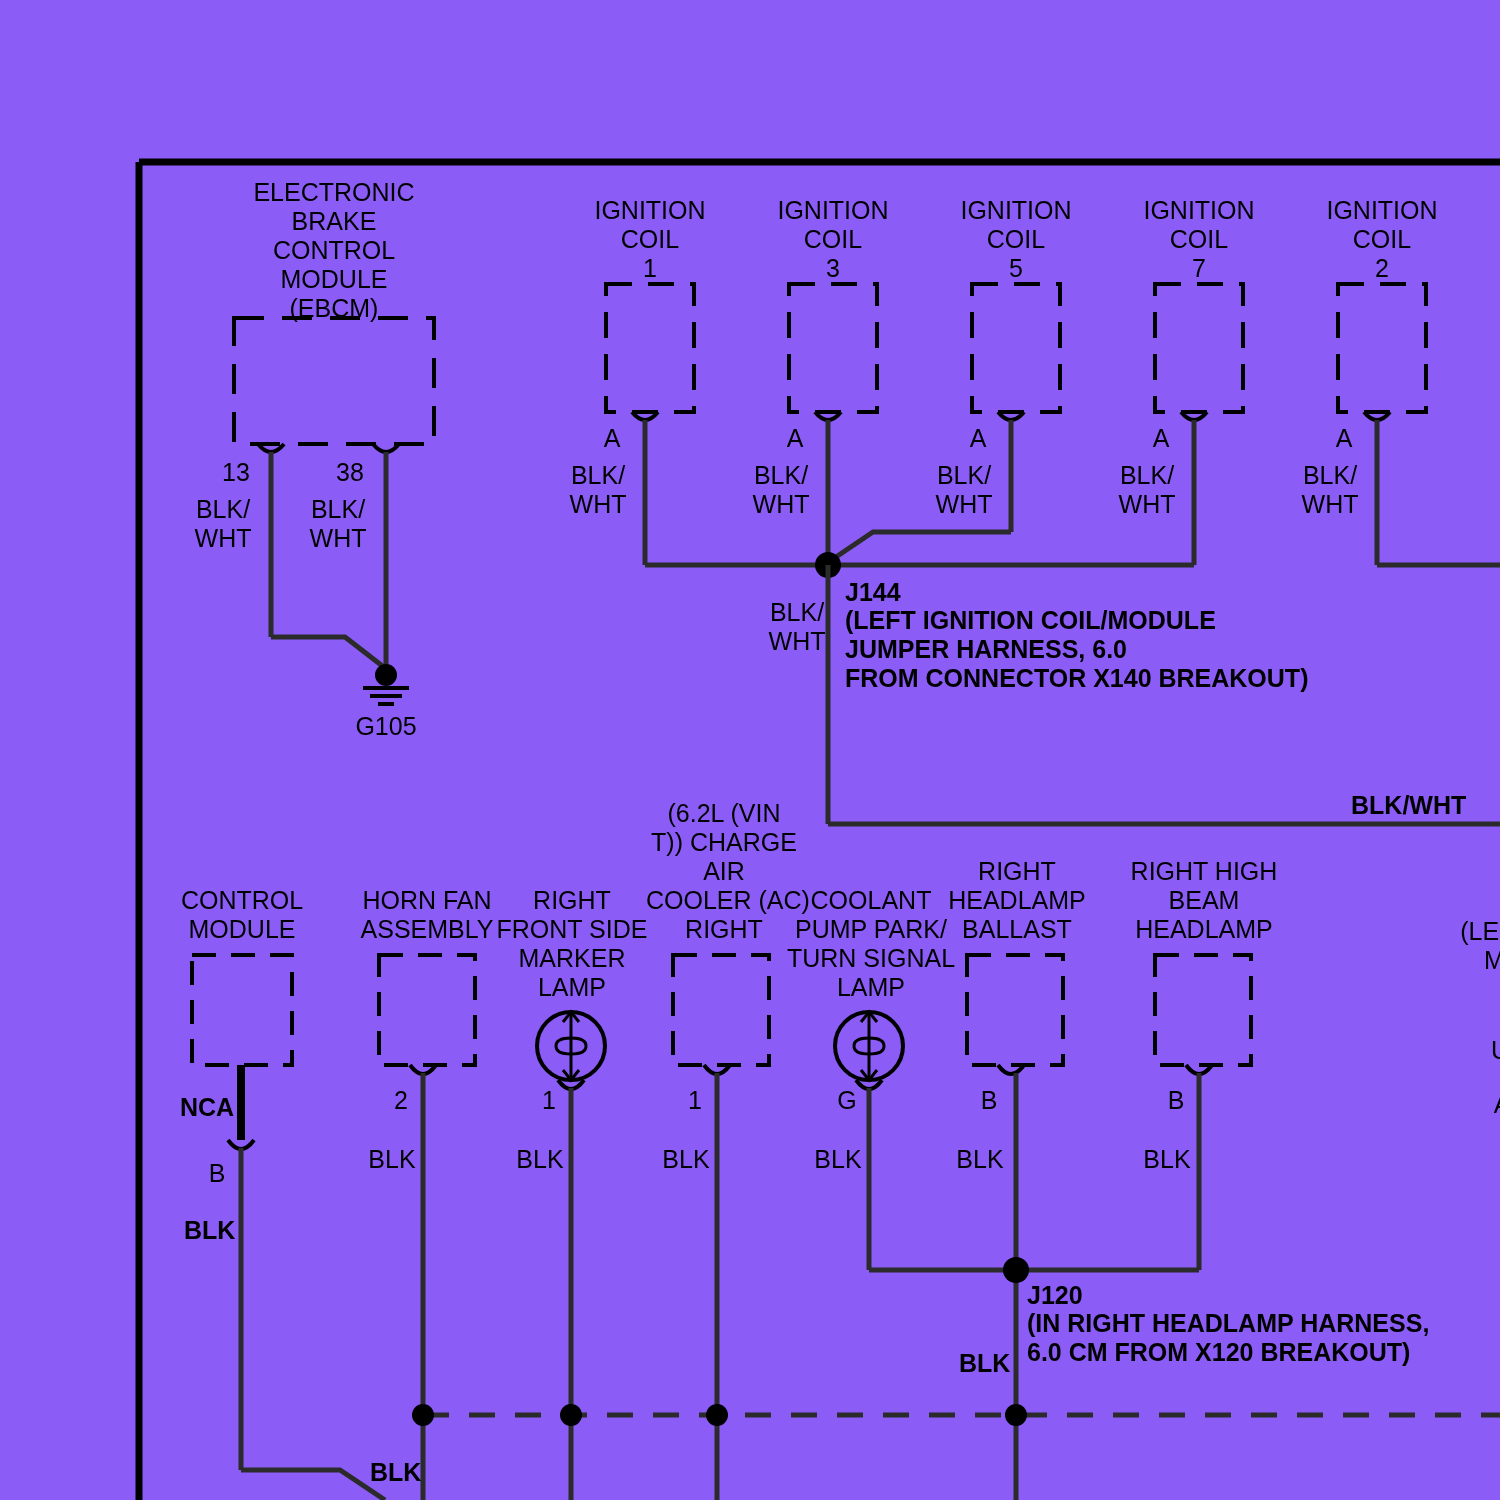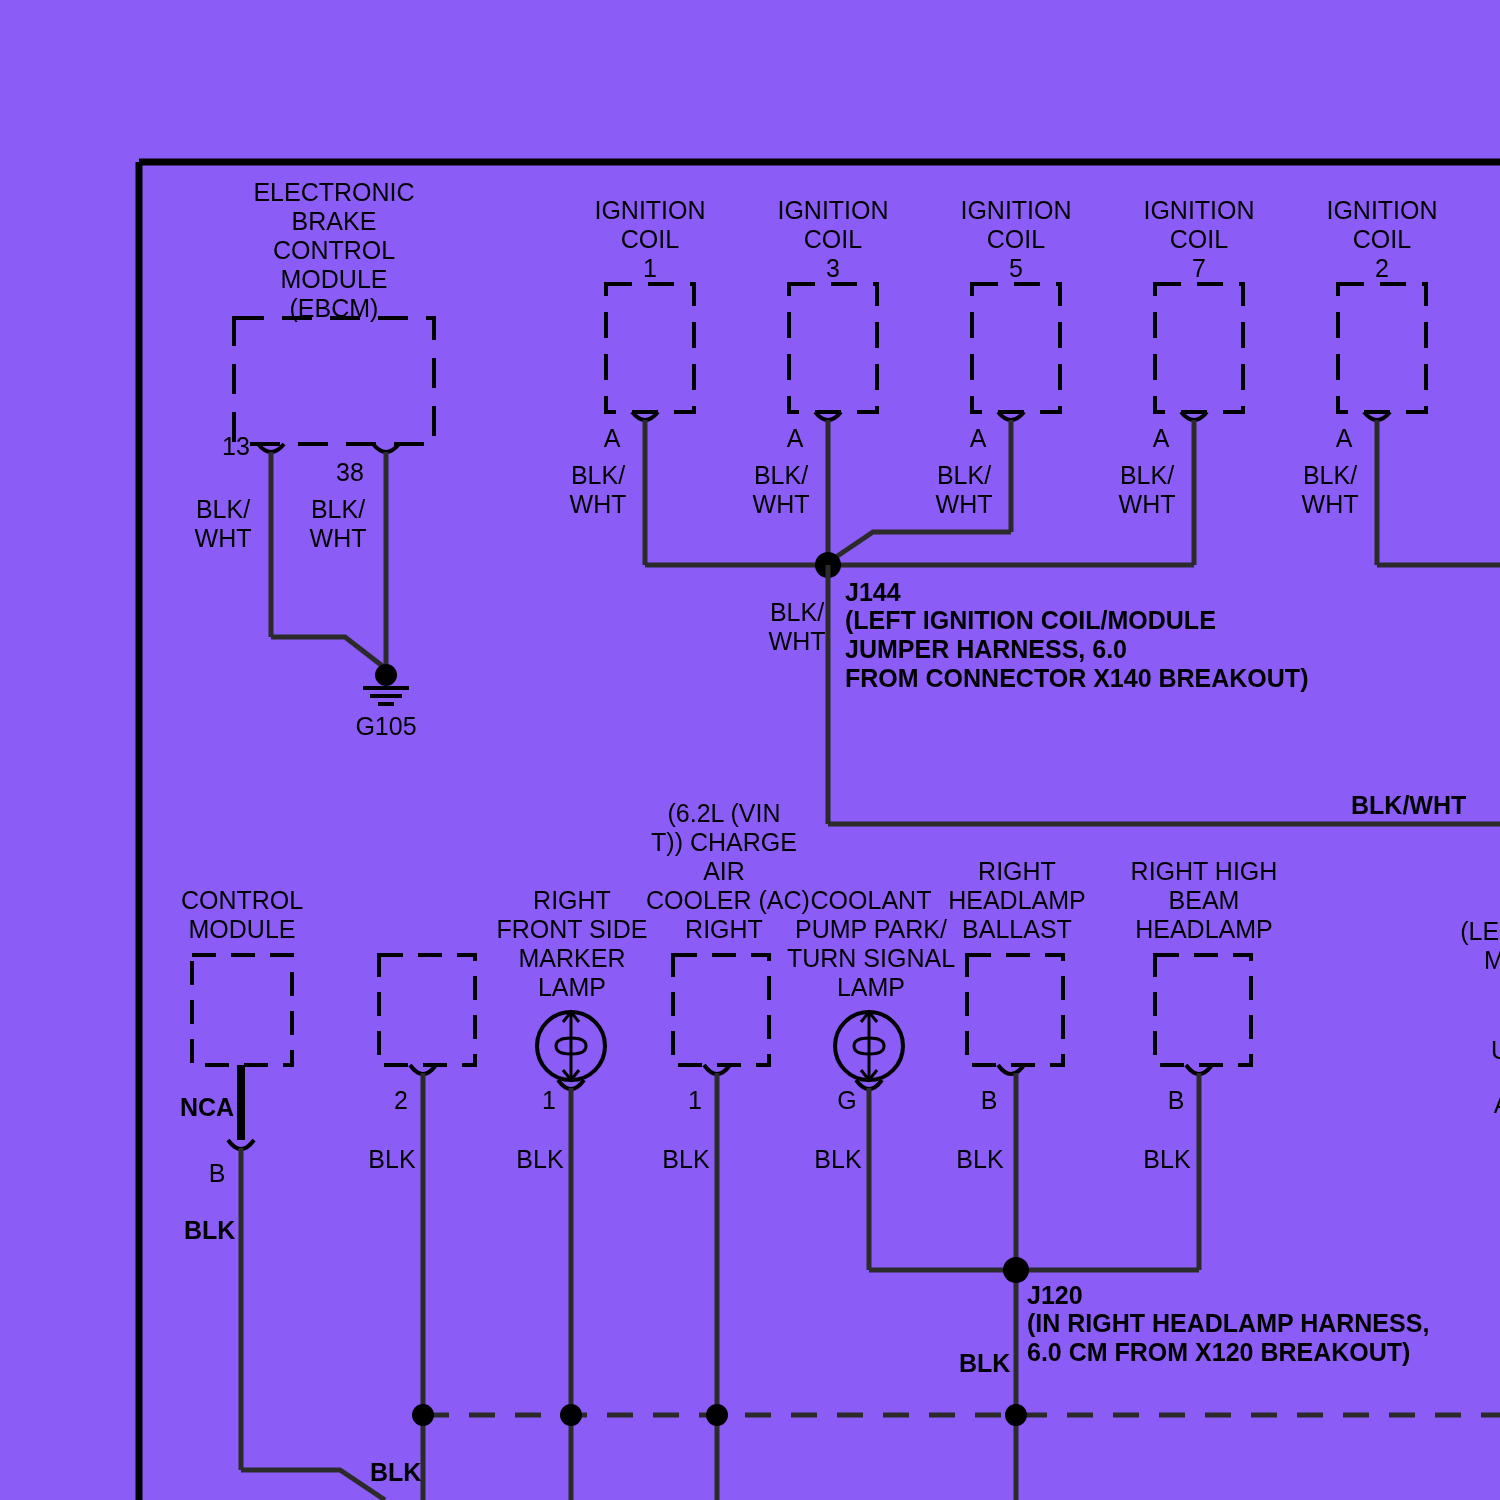--- a/index.html
+++ b/index.html
@@ -175,21 +175,21 @@
       <circle cx="717" cy="1415" r="11" fill="#000"></circle>
       <circle cx="1016" cy="1415" r="11" fill="#000"></circle>
     </g>
   </svg>
 
   <div class="lbl center" style="left:174px; top:178px; width:320px;">ELECTRONIC
 BRAKE
 CONTROL
 MODULE
 (EBCM)</div>
-  <div class="lbl center" style="left:206px; top:432px; width:60px;">13</div>
+  <div class="lbl center" style="left:206px; top:458px; width:60px;">13</div>
   <div class="lbl center" style="left:181px; top:495px; width:84px;">BLK/
 WHT</div>
   <div class="lbl center" style="left:320px; top:458px; width:60px;">38</div>
   <div class="lbl center" style="left:296px; top:495px; width:84px;">BLK/
 WHT</div>
 
   <div class="lbl center" style="left:306px; top:712px; width:160px;">G105</div>
 
   <div class="lbl center" style="left:570px; top:196px; width:160px;">IGNITION
 COIL</div>
@@ -235,20 +235,22 @@
 
   <div class="lbl left" style="left:1351px; top:791px; width:180px;">BLK/WHT</div>
 
   <div class="lbl center" style="left:162px; top:886px; width:160px;">CONTROL
 MODULE</div>
   <div class="lbl left" style="left:180px; top:1093px; width:70px;">NCA</div>
   <div class="lbl center" style="left:196px; top:1159px; width:42px;">B</div>
   <div class="lbl left" style="left:184px; top:1216px; width:70px;">BLK</div>
   <div class="lbl left" style="left:370px; top:1458px; width:70px;">BLK</div>
 
+  <div class="lbl center" style="left:347px; top:886px; width:160px;">HORN FAN
+ASSEMBLY</div>
   <div class="lbl center" style="left:380px; top:1086px; width:42px;">2</div>
   <div class="lbl center" style="left:364px; top:1145px; width:56px;">BLK</div>
 
   <div class="lbl center" style="left:491px; top:886px; width:162px;">RIGHT
 FRONT SIDE
 MARKER
 LAMP</div>
   <div class="lbl center" style="left:528px; top:1086px; width:42px;">1</div>
   <div class="lbl center" style="left:512px; top:1145px; width:56px;">BLK</div>
 

